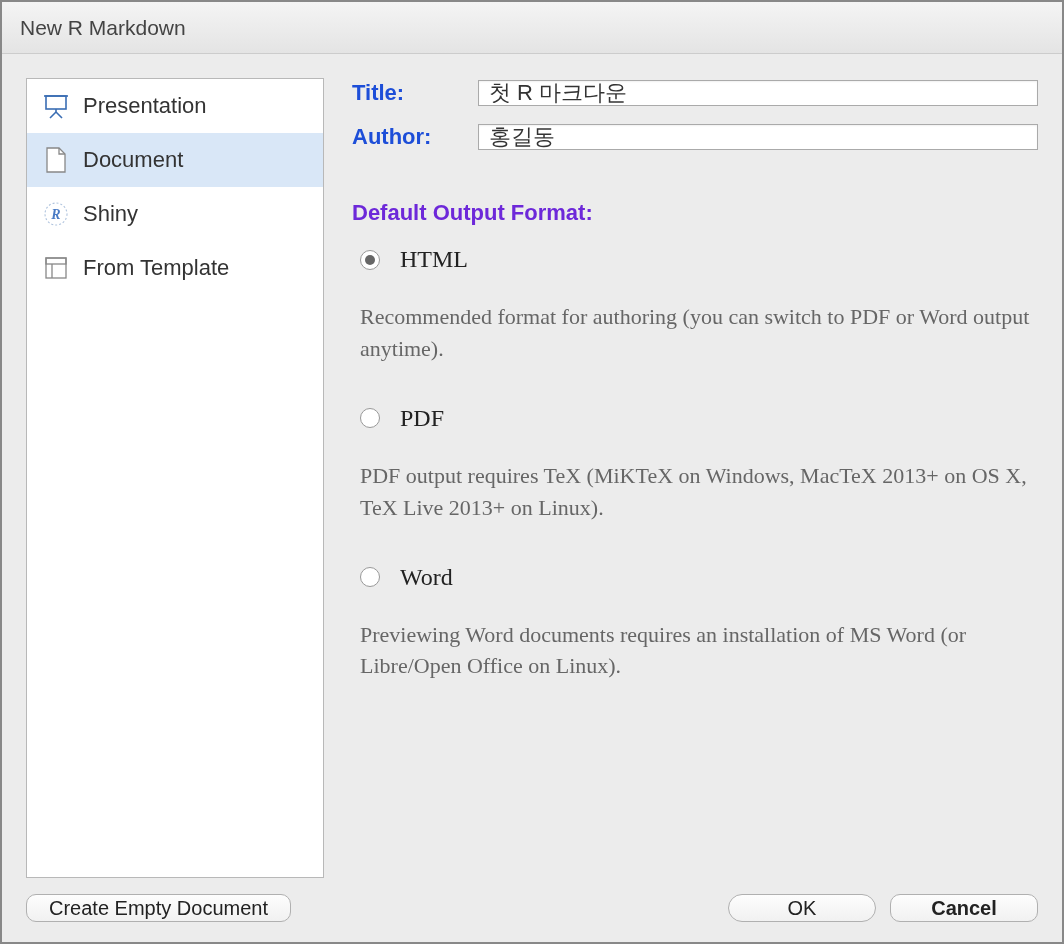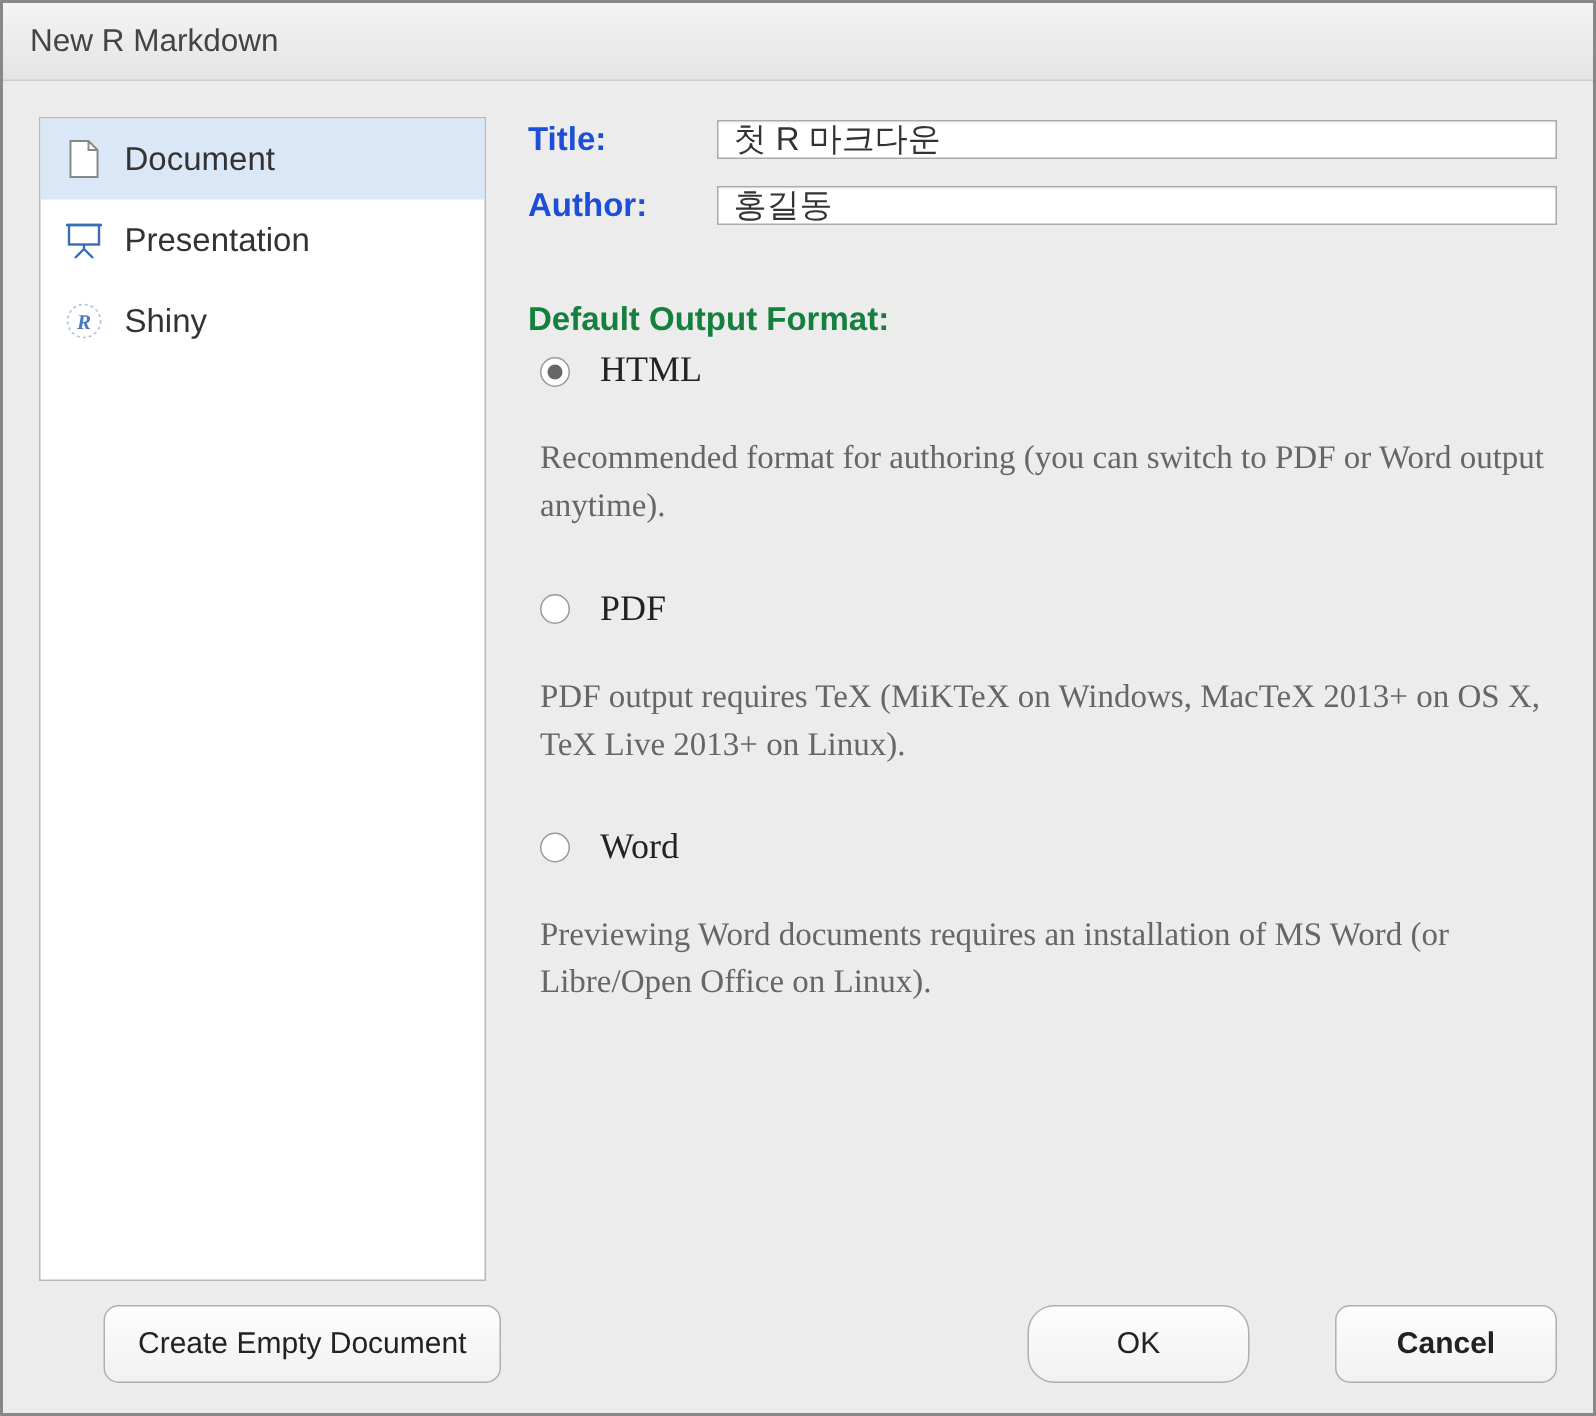--- a/index.html
+++ b/index.html
@@ -89,23 +89,23 @@
       border: 1.5px solid #aaa;
       background: #fff;
       padding: 0 10px;
       font-size: 22px;
       color: #333;
       box-shadow: inset 0 1px 2px rgba(0,0,0,0.06);
     }
     .section-heading {
       font-size: 22px;
       font-weight: 700;
-      color: #15803d;
+      color: #6d28d9;
       margin-top: 32px;
-      margin-bottom: 8px;
+      margin-bottom: 20px;
     }
     .format-option {
       margin-bottom: 40px;
       font-family: Liberation Serif, serif;
     }
     .radio-row {
       display: flex;
       align-items: center;
       gap: 20px;
       margin-bottom: 14px;
@@ -141,32 +141,31 @@
       padding-left: 8px;
       margin-top: 28px;
     }
     .button-bar {
       display: flex;
       padding: 16px 24px 20px 24px;
       gap: 14px;
       align-items: center;
     }
     .btn {
-      height: 52px;
+      height: 28px;
       background: linear-gradient(to bottom, #fdfdfd, #f1f1f1);
       border: 1.5px solid #b0b0b0;
       border-radius: 10px;
       font-size: 20px;
       color: #222;
       padding: 0 22px;
       cursor: pointer;
       display: flex;
       align-items: center;
       justify-content: center;
-      margin-left: 43px;
     }
     .spacer {
       flex: 1;
     }
     .btn.ok {
       width: 148px;
       border-radius: 18px;
     }
     .btn.cancel {
       width: 148px;
@@ -178,54 +177,64 @@
 
 <div class="dialog">
 
   <div class="titlebar">
     <span>New R Markdown</span>
   </div>
 
   <div class="content-area">
 
     <div class="sidebar">
-
-      <div class="sidebar-item selected">
-        <span class="icon-wrap">
-          <svg width="22" height="26" viewBox="0 0 22 26">
-            <path d="M2 1 L14 1 L20 7 L20 25 L2 25 Z" fill="#fff" stroke="#888" stroke-width="1.3"></path>
-            <path d="M14 1 L14 7 L20 7" fill="none" stroke="#888" stroke-width="1.3"></path>
-          </svg>
-        </span>
-        <span>Document</span>
-      </div>
 
       <div class="sidebar-item">
         <span class="icon-wrap">
           <svg width="26" height="26" viewBox="0 0 26 26">
             <rect x="3" y="3" width="20" height="13" fill="none" stroke="#3a6db3" stroke-width="1.6"></rect>
             <line x1="1" y1="3" x2="25" y2="3" stroke="#3a6db3" stroke-width="1.6"></line>
             <line x1="13" y1="16" x2="13" y2="19" stroke="#3a6db3" stroke-width="1.6"></line>
             <line x1="13" y1="19" x2="7" y2="25" stroke="#3a6db3" stroke-width="1.6"></line>
             <line x1="13" y1="19" x2="19" y2="25" stroke="#3a6db3" stroke-width="1.6"></line>
           </svg>
         </span>
         <span>Presentation</span>
       </div>
 
+      <div class="sidebar-item selected">
+        <span class="icon-wrap">
+          <svg width="22" height="26" viewBox="0 0 22 26">
+            <path d="M2 1 L14 1 L20 7 L20 25 L2 25 Z" fill="#fff" stroke="#888" stroke-width="1.3"></path>
+            <path d="M14 1 L14 7 L20 7" fill="none" stroke="#888" stroke-width="1.3"></path>
+          </svg>
+        </span>
+        <span>Document</span>
+      </div>
+
       <div class="sidebar-item">
         <span class="icon-wrap">
           <svg width="26" height="26" viewBox="0 0 26 26">
             <circle cx="13" cy="13" r="11" fill="none" stroke="#b0c4de" stroke-width="1.1" stroke-dasharray="2 2"></circle>
             <text x="13" y="18" text-anchor="middle" font-size="14" font-family="serif" font-style="italic" fill="#4a7bc5" font-weight="bold">R</text>
           </svg>
         </span>
         <span>Shiny</span>
       </div>
 
+      <div class="sidebar-item">
+        <span class="icon-wrap">
+          <svg width="24" height="24" viewBox="0 0 24 24">
+            <rect x="2" y="2" width="20" height="20" fill="none" stroke="#888" stroke-width="1.3"></rect>
+            <rect x="2" y="2" width="20" height="6" fill="none" stroke="#888" stroke-width="1.3"></rect>
+            <line x1="8" y1="8" x2="8" y2="22" stroke="#888" stroke-width="1.3"></line>
+          </svg>
+        </span>
+        <span>From Template</span>
+      </div>
 
     </div>
 
     <div class="main">
 
       <div class="field-row">
         <div class="field-label">Title:</div>
         <input class="text-input" type="text" value="첫 R 마크다운" style="">
       </div>
 

